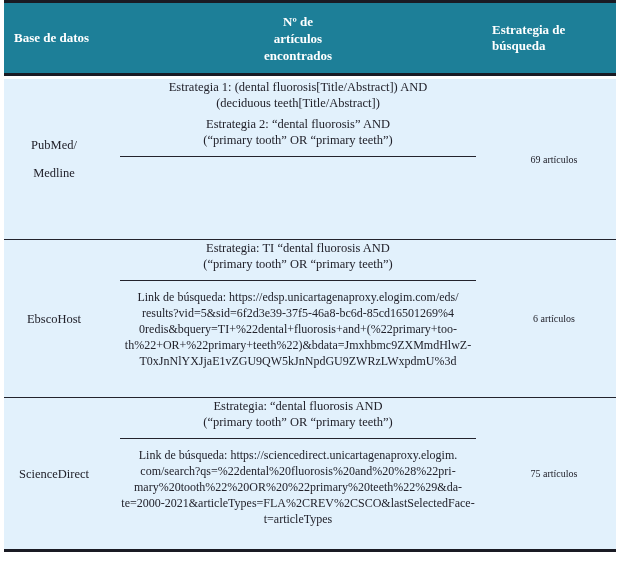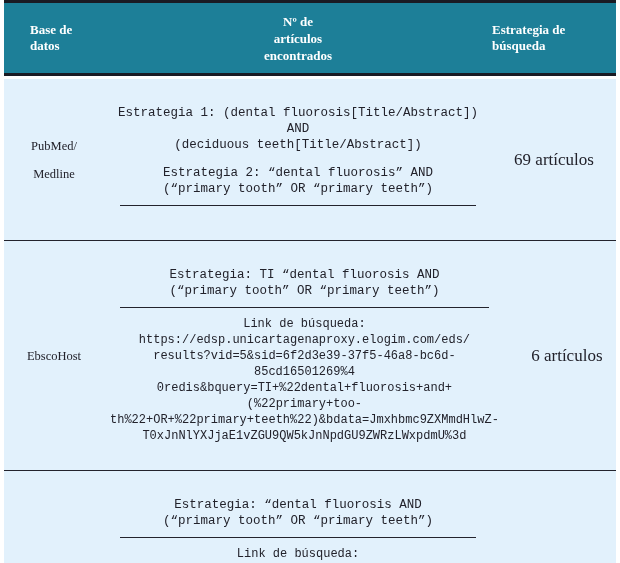--- a/index.html
+++ b/index.html
@@ -19,21 +19,21 @@
     display: grid;
     grid-template-columns: 100px 1fr 124px;
     background: #1d7f98;
     color: #ffffff;
     font-weight: bold;
     border-top: 3px solid #1a1b24;
     border-bottom: 3px solid #1a1b24;
     height: 70px;
   }
   .th { display: flex; align-items: center; font-size: 13px; }
-  .th-db { padding-left: 26px; }
+  .th-db { padding-left: 10px; }
   .th-strategy { justify-content: center; }
   .th-count {
     justify-content: center;
     text-align: center;
     white-space: pre-line;
     line-height: 17px;
   }
   .tbody {
     background: #e2f1fc;
     margin-top: 3px;
@@ -54,46 +54,45 @@
     justify-content: center;
     text-align: center;
     white-space: pre-line;
     font-size: 12.5px;
     line-height: 28px;
   }
   .cell-mid {
     display: flex;
     flex-direction: column;
     justify-content: flex-start;
-    padding: 26px 6px;
-    font-family: Liberation Mono, monospace;
+    padding: 0 6px;
   }
   .strategy {
     text-align: center;
     white-space: pre-line;
     font-size: 12.5px;
     line-height: 16px;
   }
-  .strategy + .strategy { margin-top: 12px; }
+  .strategy + .strategy { margin-top: 5px; }
   .divider {
     border-top: 1.5px solid #23232d;
     margin: 8px 10px;
     height: 0;
   }
   .link {
     text-align: center;
     white-space: pre-line;
     font-size: 12px;
     line-height: 16px;
   }
   .cell-count {
     display: flex;
     align-items: center;
     justify-content: center;
-    font-size: 17px;
+    font-size: 10px;
   }
 </style>
 </head>
 <body>
 
 <div class="table">
 
   <div class="thead">
     <div class="th th-db">Base de datos</div>
     <div class="th th-count">Nº de

